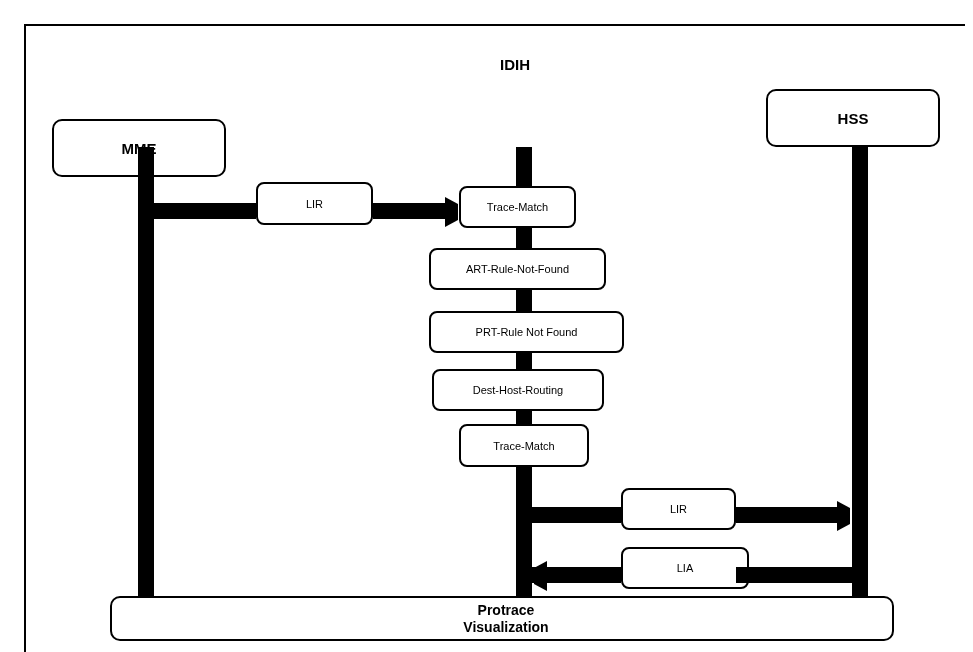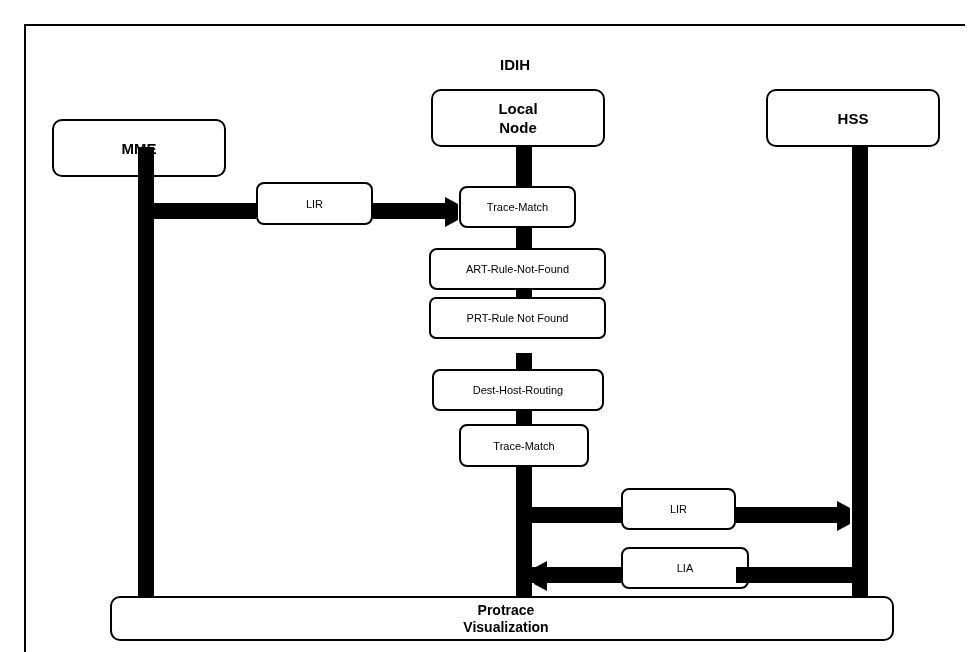--- a/index.html
+++ b/index.html
@@ -73,21 +73,21 @@
     position:absolute;
     border:2px solid var(--line);border-radius:8px;background:var(--fill);
     display:flex;align-items:center;justify-content:center;
     font-size:11px;text-align:center;
   }
   .msg-lir1{left:240px;top:166px;width:117px;height:43px;}
   .msg-lir2{left:605px;top:472px;width:115px;height:42px;}
   .msg-lia {left:605px;top:531px;width:128px;height:42px;}
   .p-tm1 {left:443px;top:170px;width:117px;height:42px;}
   .p-art {left:413px;top:232px;width:177px;height:42px;}
-  .p-prt {left:413px;top:281px;width:177px;height:42px;border-radius:7px;}
+  .p-prt {left:413px;top:295px;width:195px;height:42px;}
   .p-dest{left:416px;top:353px;width:172px;height:42px;}
   .p-tm2 {left:443px;top:408px;width:130px;height:43px;}
   
   .footer{
     position:absolute;left:94px;top:580px;width:784px;height:45px;
     border:2px solid var(--line);border-radius:10px;background:var(--fill);
     display:flex;align-items:center;justify-content:center;
     font-weight:bold;font-size:14px;text-align:center;
   }
   .footer span{white-space:pre-line;line-height:17px;margin-left:8px;}
@@ -96,24 +96,20 @@
 <body>
 
 <div class="canvas">
 
   <div class="frame"></div>
 
   <div class="title">IDIH</div>
 
   <div class="actor actor-mme">
     <span>MME</span>
-  </div>
-  <div class="actor actor-local">
-    <span>Local
-Node</span>
   </div>
   <div class="actor actor-hss">
     <span>HSS</span>
   </div>
 
   <div class="vline ll-mme"></div>
   <div class="vline ll-hss"></div>
   <div class="vline ll-ln1"></div>
   <div class="vline ll-ln2"></div>
   <div class="vline ll-ln3"></div>

